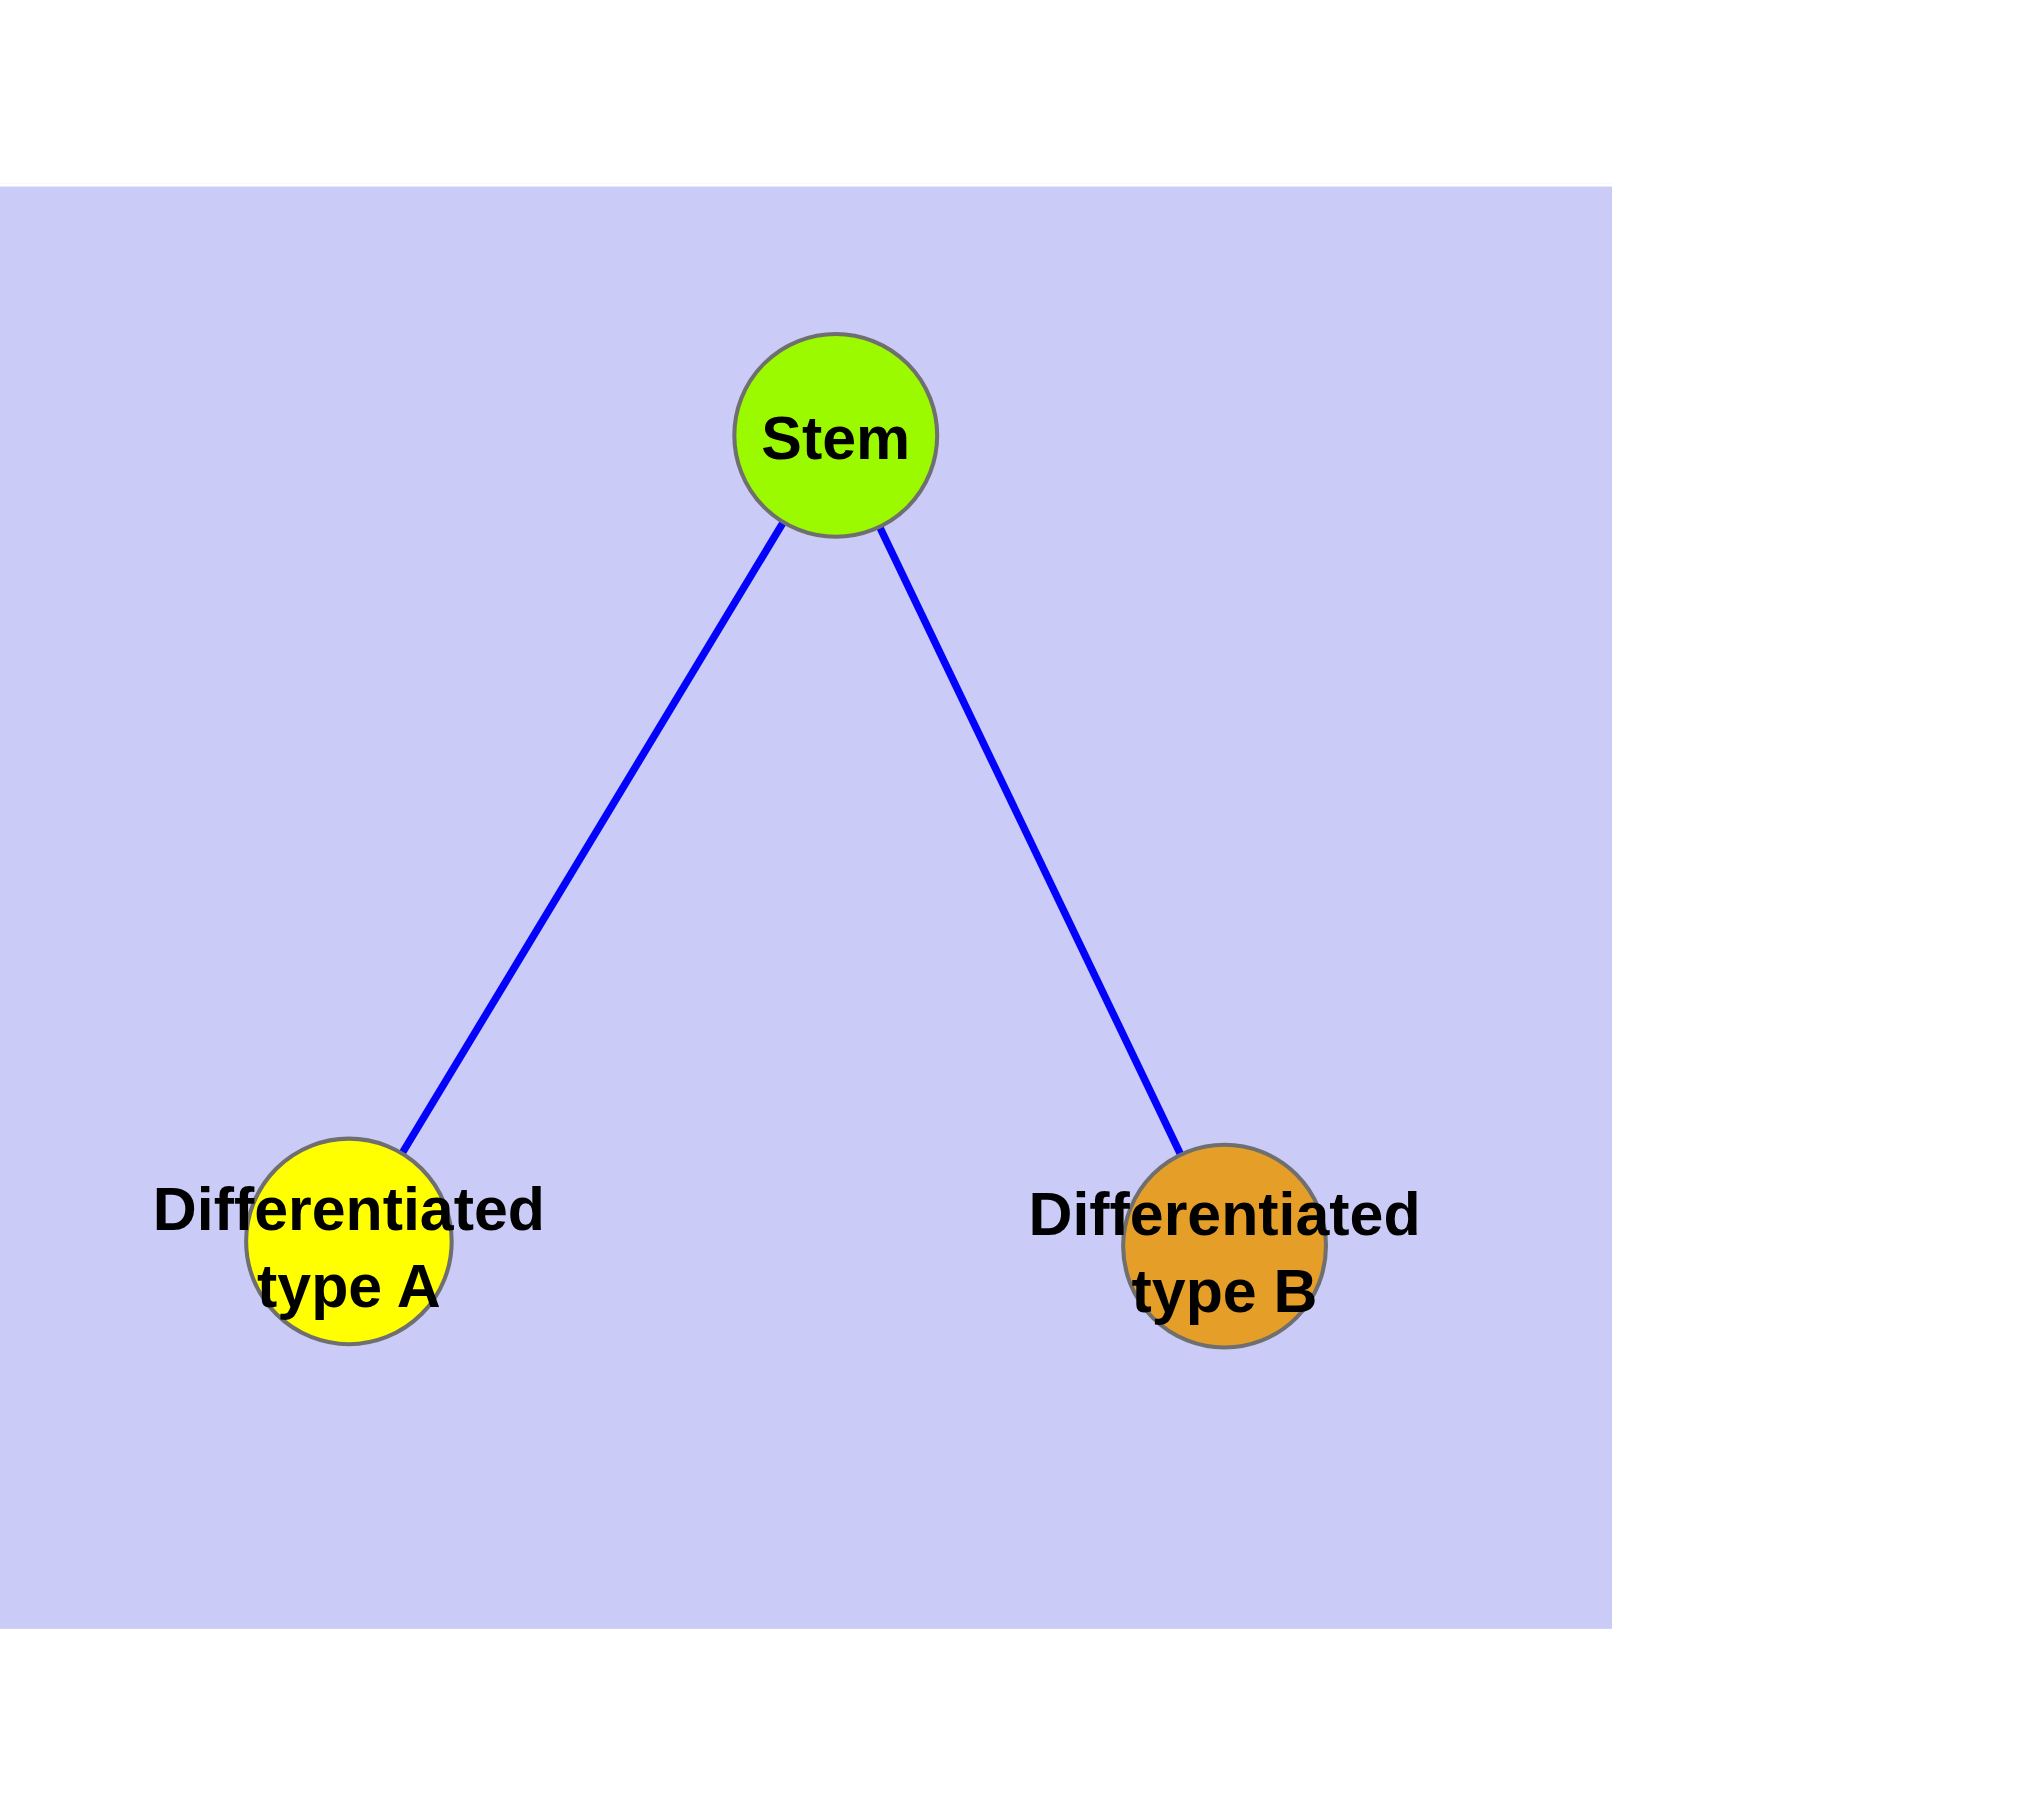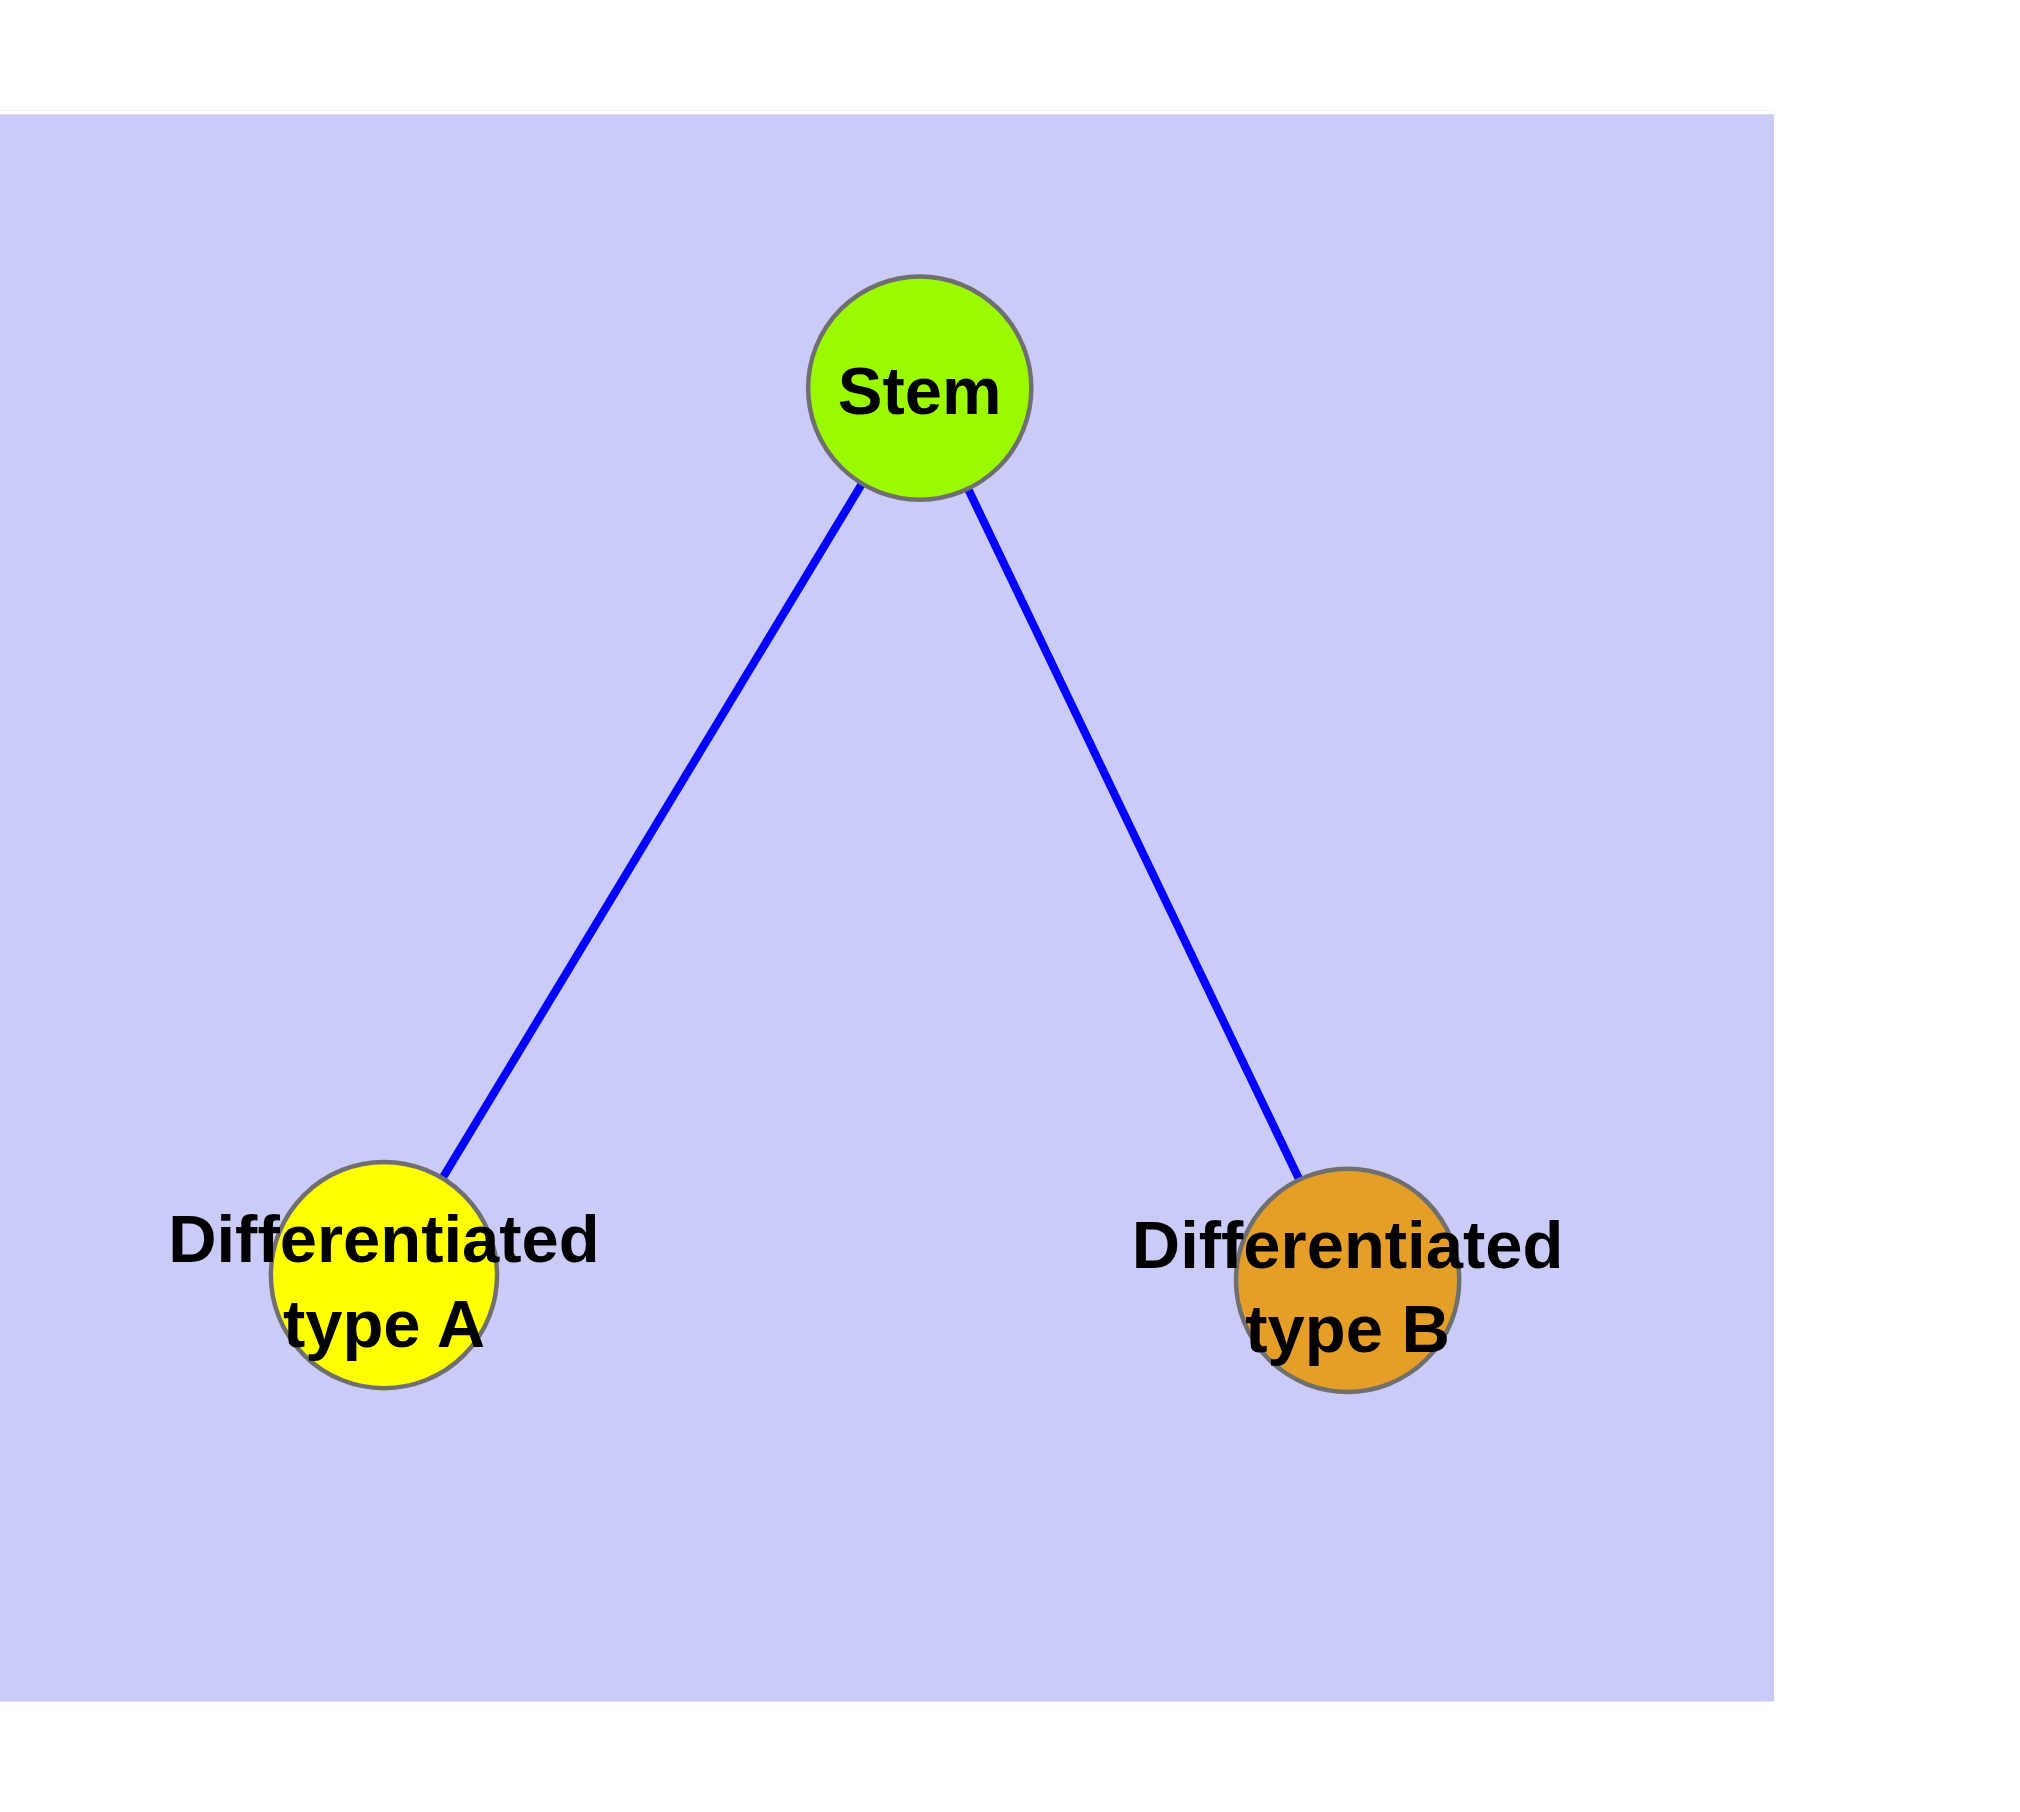--- a/index.html
+++ b/index.html
@@ -2,21 +2,21 @@
 <html style="font-size:13.6px"><head>
 <meta charset="utf-8">
 <style>
   html, body {
     margin: 0;
     padding: 0;
     background: #ffffff;
   }
   .stage {
     position: relative;
-    width: 1774px;
+    width: 1612px;
     height: 1812px;
     overflow: hidden;
     font-family: "Liberation Sans", "DejaVu Sans", sans-serif;
   }
   .stage svg {
     display: block;
     width: 100%;
     height: 100%;
   }
   svg text {

